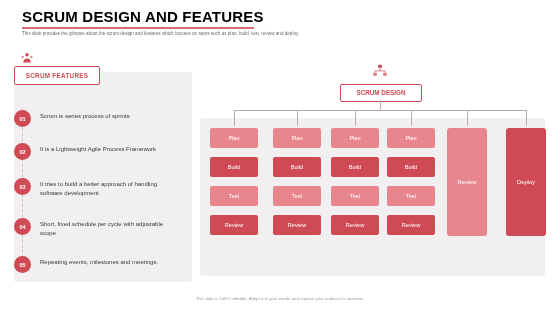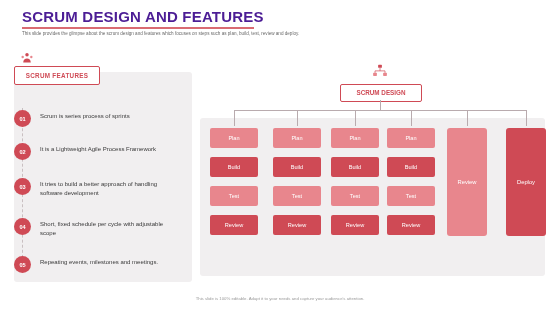--- a/index.html
+++ b/index.html
@@ -1,20 +1,20 @@
 <!DOCTYPE html>
 <html><head>
 <meta charset="utf-8">
 <style>
   html,body{margin:0;padding:0;}
   body{width:560px;height:315px;background:#ffffff;font-family:"Liberation Sans",sans-serif;overflow:hidden;}
   .slide{position:relative;width:560px;height:315px;background:#ffffff;}
 
   
-  .title{position:absolute;left:22px;top:8px;font-size:15px;font-weight:bold;color:#4c1d95;letter-spacing:.2px;}
+  .title{position:absolute;left:22px;top:8px;font-size:15px;font-weight:bold;color:#000000;letter-spacing:.2px;}
   .title-rule{position:absolute;left:22px;top:27px;width:232px;height:2px;background:#d96b72;}
   .subtitle{position:absolute;left:22px;top:31px;width:370px;font-size:4.6px;color:#6b6b6b;line-height:1.45;}
 
   
   .left-panel{position:absolute;left:14px;top:72px;width:178px;height:210px;background:#f1eff0;border-radius:3px;}
   .features-tab{position:absolute;left:14px;top:66px;width:84px;height:17px;background:#ffffff;border:1px solid #cf4a55;border-radius:2px;}
   .features-tab span{display:block;text-align:center;line-height:17px;font-size:6.3px;font-weight:bold;color:#cf4a55;letter-spacing:.3px;}
   .tab-icon{position:absolute;left:20px;top:51px;width:14px;height:13px;}
 
   .feat-row{position:absolute;left:14px;display:flex;align-items:flex-start;}

